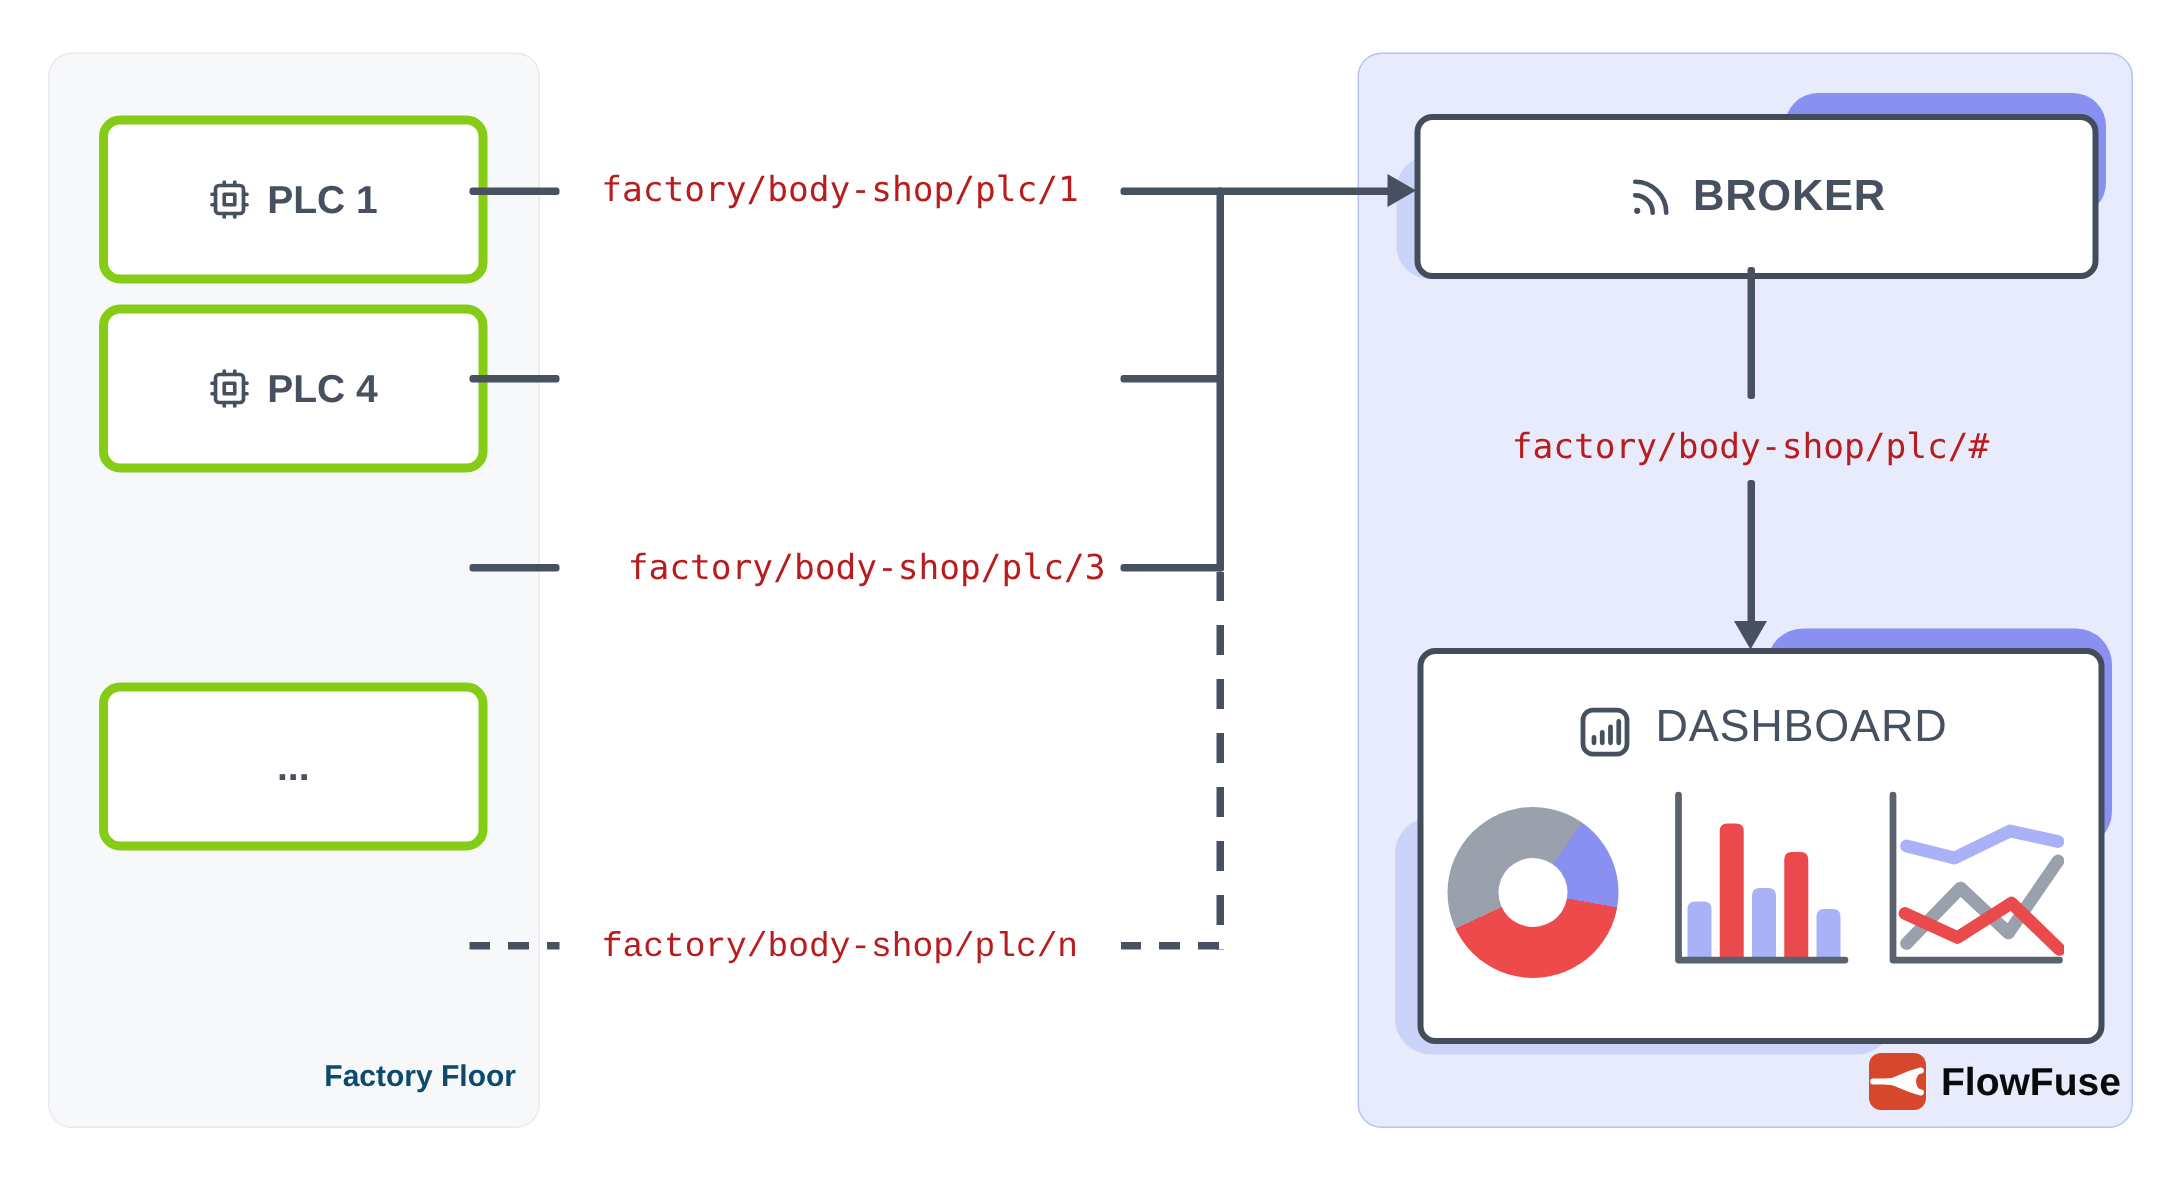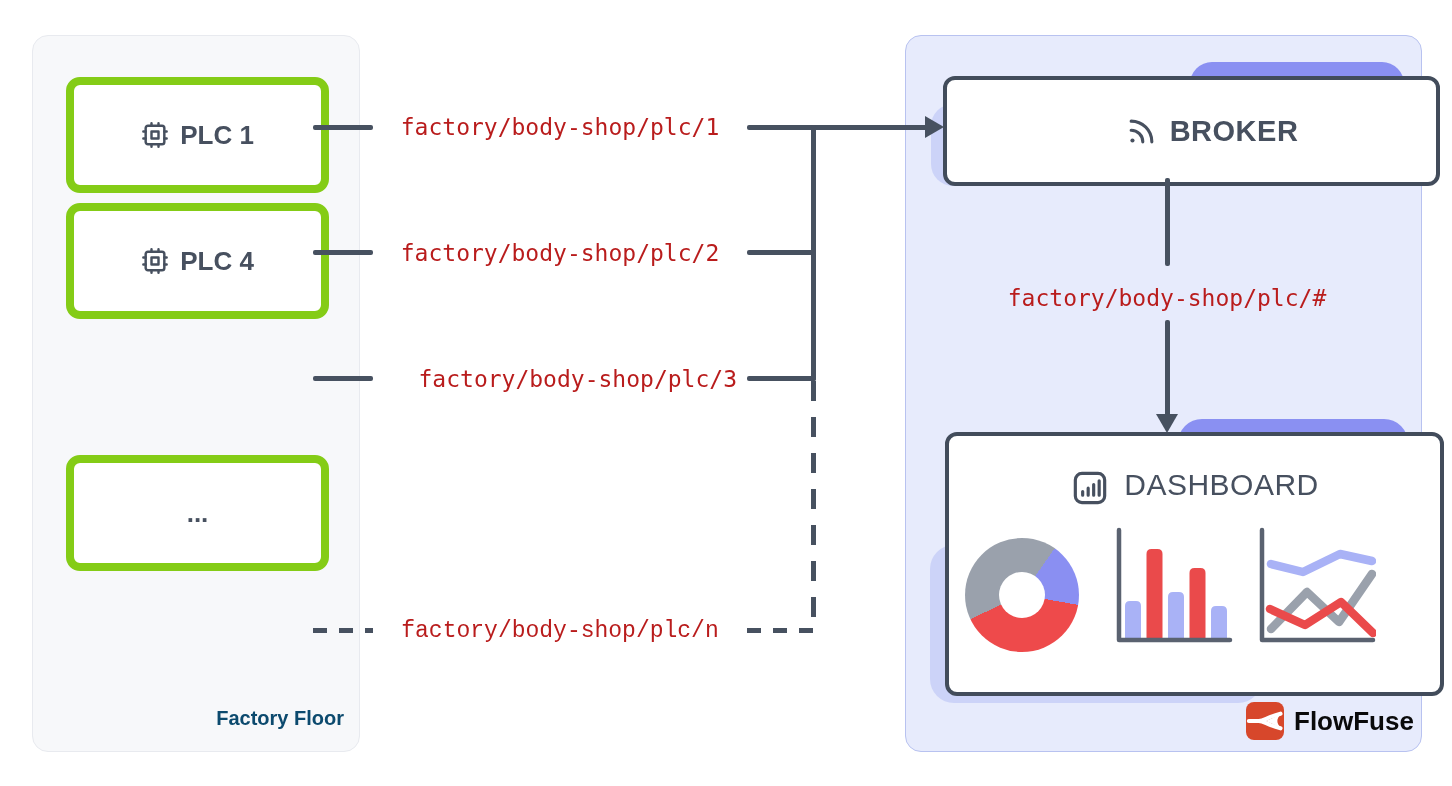--- a/index.html
+++ b/index.html
@@ -7,21 +7,21 @@
          font-family:"Liberation Sans", sans-serif;}
   .abs{position:absolute;}
 
   
   .left-panel{left:32px;top:35px;width:326px;height:715px;background:#f7f8fa;
               border:1px solid #e8eaef;border-radius:16px;}
   .right-panel{left:905px;top:35px;width:515px;height:715px;background:#e7ebfc;
                border:1.5px solid #b8c2f0;border-radius:16px;}
 
   
-  .plc-box{left:66px;width:247px;height:100px;background:#ffffff;border:8px solid #84cc16;
+  .plc-box{left:66px;width:247px;height:100px;background:#ffffff;border:6px solid #84cc16;
            border-radius:14px;display:flex;align-items:center;justify-content:center;gap:11px;
            color:#47505f;font-weight:700;font-size:26px;z-index:2;}
   .panel-label{font-weight:700;font-size:20px;color:#0c4a6e;}
 
   
   .h-line{height:5px;background:#475160;z-index:5;border-radius:2px;}
   .v-line{width:5px;background:#475160;z-index:5;border-radius:2px;}
   .h-dash{height:5px;z-index:5;
           background:repeating-linear-gradient(90deg,#475160 0 14px,transparent 14px 26px);}
   .v-dash{width:5px;z-index:5;
@@ -29,21 +29,21 @@
   .arrow-right{width:0;height:0;border-top:11px solid transparent;border-bottom:11px solid transparent;
                border-left:19px solid #475160;z-index:6;}
   .arrow-down{width:0;height:0;border-left:11px solid transparent;border-right:11px solid transparent;
               border-top:19px solid #475160;z-index:6;}
 
   .topic{font-family:"DejaVu Sans Mono", monospace;font-size:23px;color:#b91c1c;
          text-align:center;line-height:30px;z-index:5;white-space:nowrap;}
 
   
   .accent{border-radius:22px;z-index:1;}
-  .card{background:#ffffff;border:4px solid #424c5b;border-radius:12px;z-index:2;padding-left:41px;}
+  .card{background:#ffffff;border:4px solid #424c5b;border-radius:12px;z-index:2;}
   .broker-box{left:943px;top:76px;width:448px;height:102px;display:flex;align-items:center;
               justify-content:center;gap:13px;color:#47505f;font-weight:700;font-size:29px;
               letter-spacing:0.5px;}
   .dash-box{left:945px;top:432px;width:450px;height:256px;}
   .dash-title{position:absolute;left:0;right:0;top:32px;display:flex;align-items:flex-start;
               justify-content:center;gap:14px;color:#47505f;font-weight:400;font-size:30px;
               letter-spacing:0.5px;}
   .donut{position:absolute;left:16px;top:102px;width:114px;height:114px;border-radius:50%;}
   .donut-hole{position:absolute;left:34px;top:34px;width:46px;height:46px;border-radius:50%;
               background:#ffffff;}
@@ -77,21 +77,20 @@
       </svg>
     <span>PLC 4</span>
   </div>
   <div class="abs plc-box" style="top:455px">
     <span>...</span>
   </div>
 
   <div class="abs panel-label" style="left:48px;top:707px;width:296px;text-align:right;">Factory Floor</div>
 
   <div class="abs topic" style="left:383px;top:112px;width:354px;">factory/body-shop/plc/1</div>
-  <div class="abs topic" style="left:383px;top:238px;width:354px;">factory/body-shop/plc/2</div>
   <div class="abs topic" style="left:383px;top:364px;width:354px;text-align:right;">factory/body-shop/plc/3</div>
   <div class="abs topic" style="left:383px;top:616px;width:354px;font-family:Liberation Mono, monospace;">factory/body-shop/plc/n</div>
   <div class="abs topic" style="left:967px;top:283px;width:400px;">factory/body-shop/plc/#</div>
 
   <div class="abs h-line" style="left:313px;top:125px;width:60px;"></div>
   <div class="abs h-line" style="left:313px;top:250px;width:60px;"></div>
   <div class="abs h-line" style="left:313px;top:376px;width:60px;"></div>
   <div class="abs h-dash" style="left:313px;top:628px;width:60px;"></div>
 
   <div class="abs h-line" style="left:747px;top:125px;width:180px;"></div>

